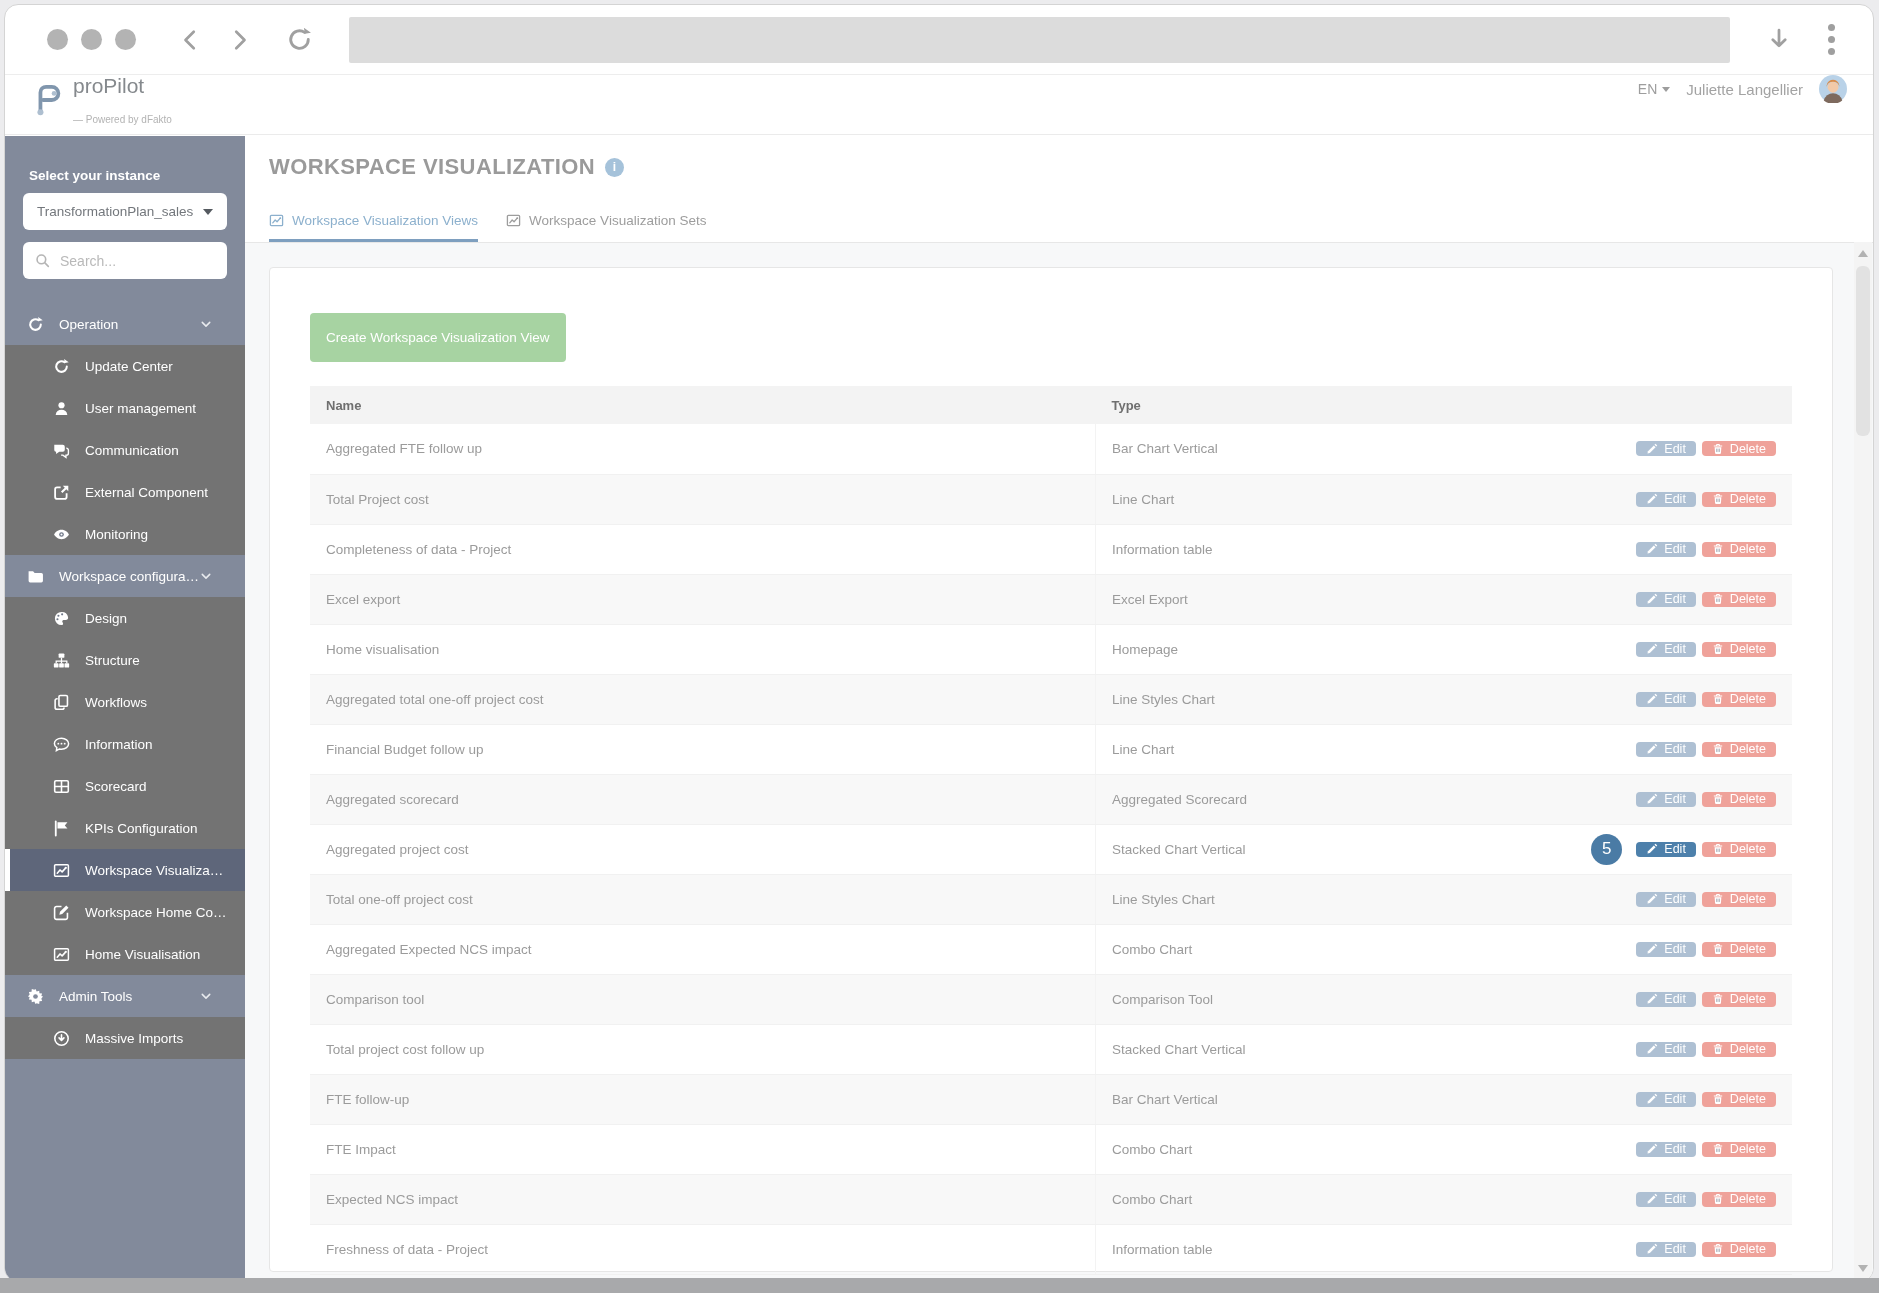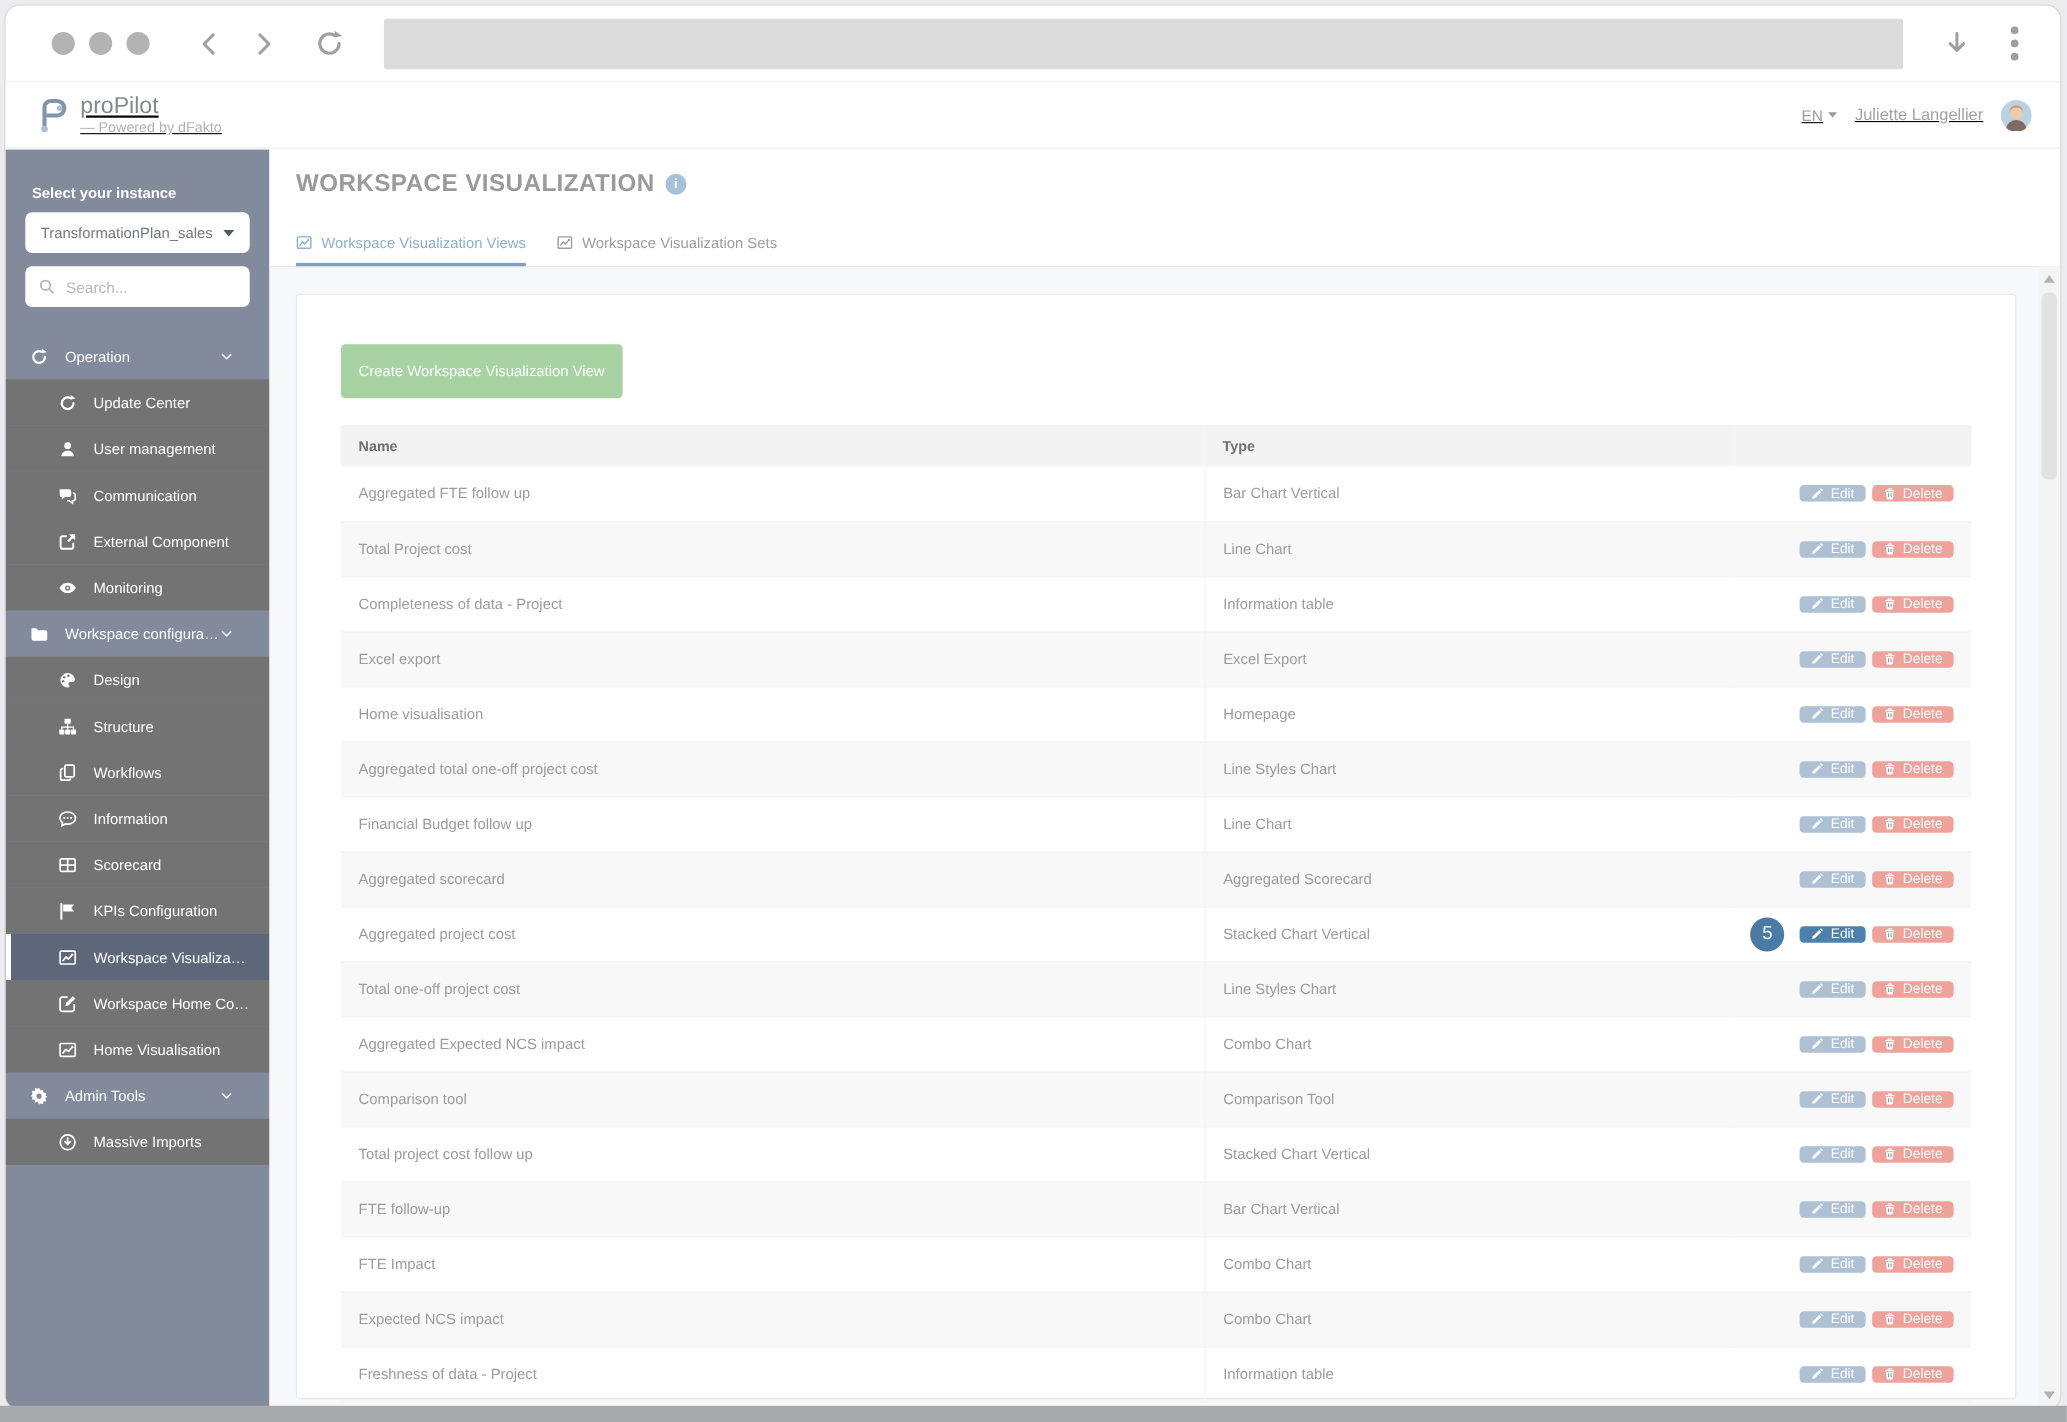--- a/index.html
+++ b/index.html
@@ -18,25 +18,25 @@
   }
   
   .chrome { height:70px; display:flex; align-items:center; border-bottom:1px solid #ededed; padding:0 24px; }
   .dots { display:flex; gap:13px; margin-left:18px; }
   .dot { width:21px; height:21px; border-radius:50%; background:#b3b3b3; }
   .nav-ic { color:#a0a0a0; flex:none; }
   .urlbar { flex:1; height:46px; background:#dcdcdc; border-radius:2px; margin:0 36px; }
   .kebab { display:flex; flex-direction:column; gap:5px; margin:0 14px 0 36px; }
   .kebab i { width:7px; height:7px; border-radius:50%; background:#9f9f9f; }
   
-  .appbar { height:60px; background:#fff; border-bottom:1px solid #ebebeb; display:flex; align-items:center; padding:0 26px;text-decoration:underline; }
+  .appbar { height:60px; background:#fff; border-bottom:1px solid #ebebeb; display:flex; align-items:flex-start; padding:0 26px; }
   .logo { display:flex; align-items:center; gap:8px; }
   .logo-text-wrap { display:flex; flex-direction:column; }
   .logo-title { font-size:21px; color:#85898d; font-weight:500; line-height:21px; }
-  .logo-sub { font-size:13px; color:#b3b3b3; margin-top:1px; }
+  .logo-sub { font-size:10px; color:#b3b3b3; margin-top:18px; }
   .appbar-right { margin-left:auto; display:flex; align-items:center; gap:16px; color:#9d9d9d; font-size:14px; }
   .lang { display:flex; align-items:center; gap:5px; cursor:pointer; }
   .caret-down { width:0; height:0; border-left:4px solid transparent; border-right:4px solid transparent; border-top:5px solid #9d9d9d; }
   .username { font-size:15px; color:#a3a3a3; }
   
   .split { position:absolute; top:131px; bottom:0; left:0; right:0; display:flex; }
   .sidebar { width:240px; flex:none; background:#828a9b; color:#fff; overflow:hidden; }
   .main { flex:1; position:relative; background:#f7f8f9; overflow:hidden; }
   
   .inst-label { margin:32px 24px 10px; font-size:13.5px; font-weight:700; }

